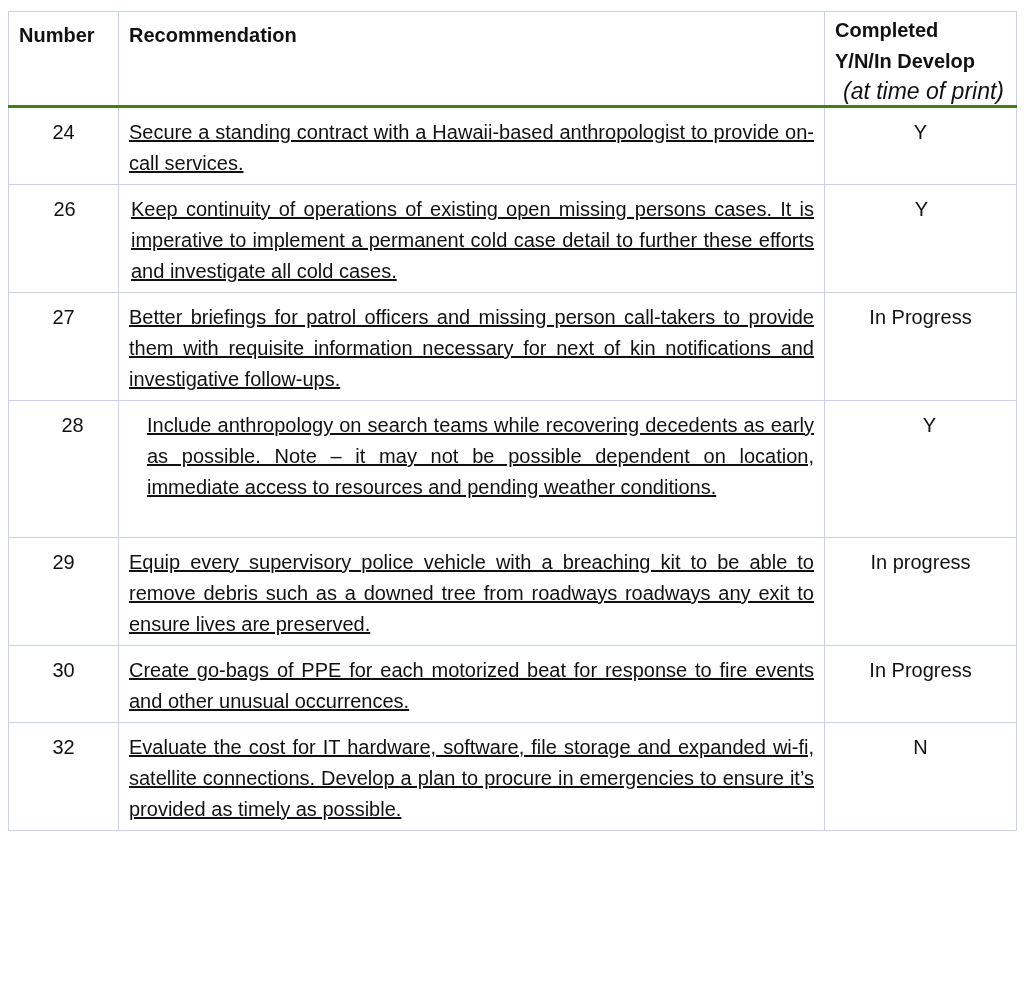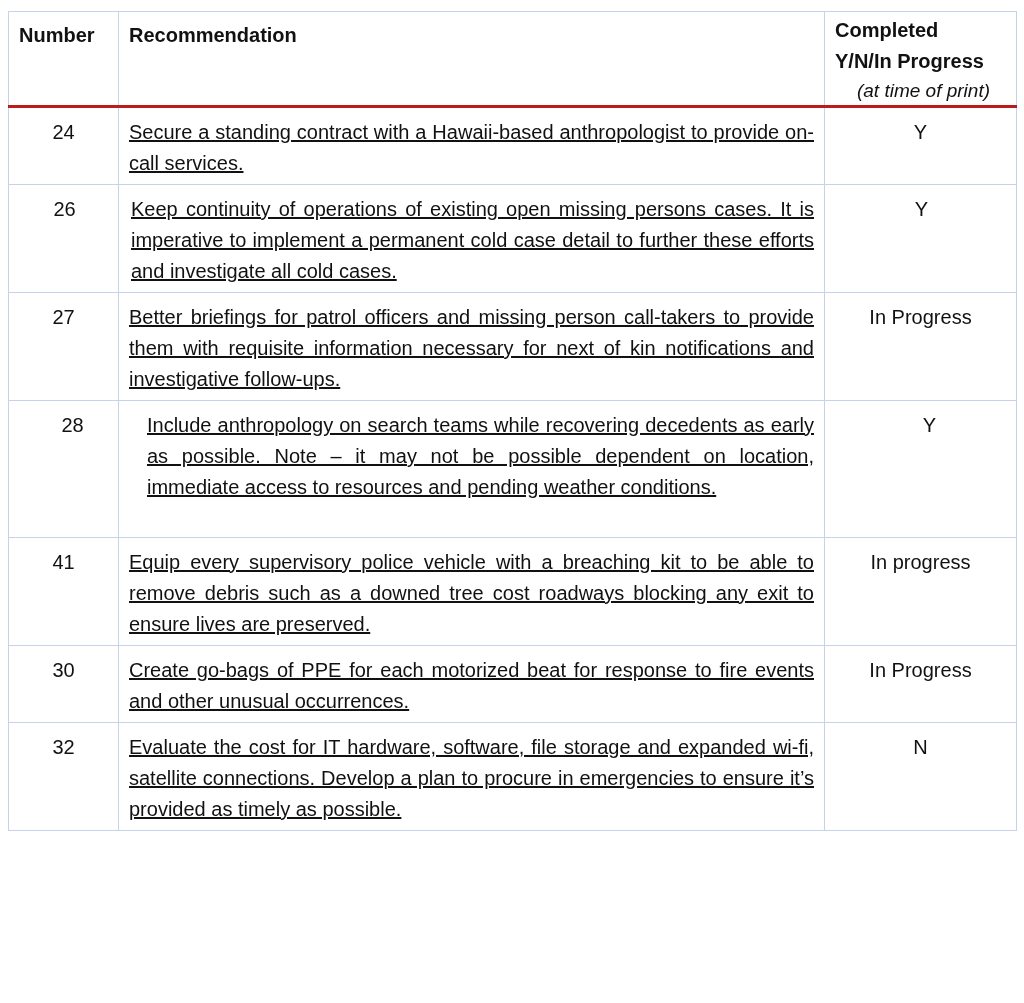--- a/index.html
+++ b/index.html
@@ -4,24 +4,24 @@
 <style>
   html, body { margin: 0; padding: 0; background: #ffffff; }
   body { width: 1024px; height: 1003px; position: relative; overflow: hidden;
          font-family: "Liberation Sans", "DejaVu Sans", sans-serif; color: #111; }
   table { position: absolute; left: 8px; top: 11px; width: 1008px;
           border-collapse: collapse; table-layout: fixed; }
   col.c1 { width: 110px; }
   col.c2 { width: 706px; }
   col.c3 { width: 192px; }
   th, td { border: 1px solid #c6d3ea; vertical-align: top; padding: 0; }
-  thead th { border-bottom: 3px solid #b91c1c; text-align: left; font-weight: bold;
+  thead th { border-bottom: 3px solid #4d7c0f; text-align: left; font-weight: bold;
              font-size: 20px; line-height: 31px; padding: 8px 10px 0 10px; height: 82px; }
   thead th.c3h { padding-top: 3px; padding-right: 4px; height: 87px; }
-  .sub { font-weight: normal; font-style: italic; font-size: 19px; line-height: 28px;
+  .sub { font-weight: normal; font-style: italic; font-size: 23px; line-height: 28px;
          display: block; text-align: center; }
   tbody td { font-size: 20px; line-height: 31px; padding: 9px 10px 5px 10px; text-align: center; }
   tbody td.rec { text-align: justify; padding-right: 10px; text-decoration: underline; }
   .r24 td { height: 61px; } .r25 td { height: 92px; } .r26 td { height: 92px; padding-left: 12px; }
   .r27 td { height: 92px; margin-left: 44px; } .r28 td { height: 122px; padding-left: 28px; } .r29 td { height: 92px; }
   .r30 td { height: 60px; } .r31 td { height: 60px; } .r32 td { height: 92px; }
 </style>
 </head>
 <body>
 
@@ -30,21 +30,21 @@
       <col class="c1">
       <col class="c2">
       <col class="c3">
     </colgroup>
   <thead>
     <tr>
       <th>Number</th>
       <th>Recommendation</th>
       <th class="c3h">
         <span>Completed</span><br>
-        <span>Y/N/In Progress</span>
+        <span>Y/N/In Develop</span>
         <span class="sub">(at time of print)</span>
       </th>
     </tr>
   </thead>
   <tbody>
     <tr class="r24">
       <td>24</td>
       <td class="rec">Secure a standing contract with a Hawaii-based anthropologist to provide on-call services.</td>
       <td>Y</td>
     </tr>
@@ -57,22 +57,22 @@
       <td>27</td>
       <td class="rec">Better briefings for patrol officers and missing person call-takers to provide them with requisite information necessary for next of kin notifications and investigative follow-ups.</td>
       <td>In Progress</td>
     </tr>
     <tr class="r28">
       <td>28</td>
       <td class="rec">Include anthropology on search teams while recovering decedents as early as possible.  Note – it may not be possible dependent on location, immediate access to resources and pending weather conditions.</td>
       <td>Y</td>
     </tr>
     <tr class="r29">
-      <td>41</td>
-      <td class="rec">Equip every supervisory police vehicle with a breaching kit to be able to remove debris such as a downed tree cost roadways blocking any exit to ensure lives are preserved.</td>
+      <td>29</td>
+      <td class="rec">Equip every supervisory police vehicle with a breaching kit to be able to remove debris such as a downed tree from roadways roadways any exit to ensure lives are preserved.</td>
       <td>In progress</td>
     </tr>
     <tr class="r30">
       <td>30</td>
       <td class="rec">Create go-bags of PPE for each motorized beat for response to fire events and other unusual occurrences.</td>
       <td>In Progress</td>
     </tr>
     <tr class="r32">
       <td>32</td>
       <td class="rec">Evaluate the cost for IT hardware, software, file storage and expanded wi-fi, satellite connections.  Develop a plan to procure in emergencies to ensure it’s provided as timely as possible.</td>

